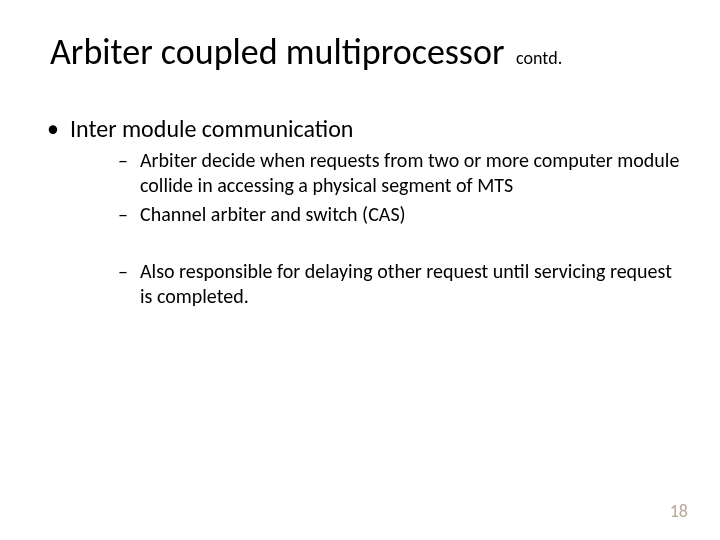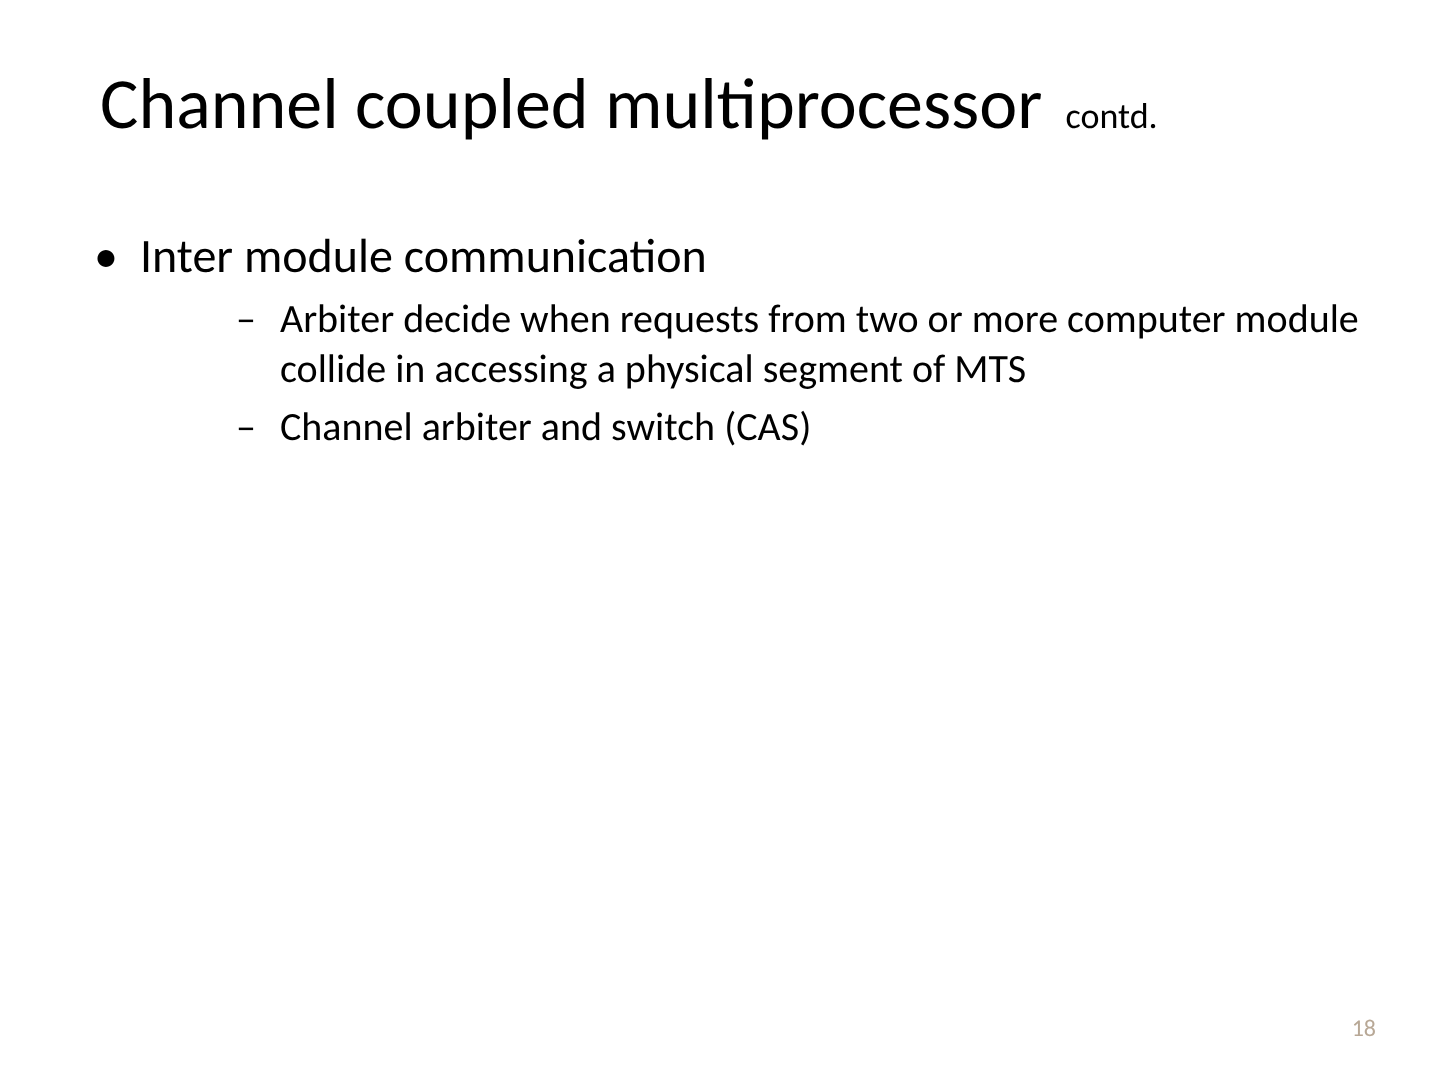--- a/index.html
+++ b/index.html
@@ -72,44 +72,47 @@
       left: 0px;
       font-size: 20px;
     }
     .gap {
       height: 28px;
     }
     .page-number {
       position: absolute;
       bottom: 18px;
       right: 32px;
-      font-size: 12px;
+      font-size: 18px;
       color: #b8a896;
     }
   </style>
 </head>
 <body>
 
 <div class="slide">
   <div class="title-area">
-    <span class="title-main">Channel coupled multiprocessor</span>
+    <span class="title-main">Arbiter coupled multiprocessor</span>
     <span class="title-contd">contd.</span>
   </div>
 
   <div class="content">
     <ul style="list-style:none;">
       <li class="bullet-l1">
         <span>Inter module communication</span>
         <ul class="sublist">
           <li class="bullet-l2">
             <span>Arbiter decide when requests from two or more computer module collide in accessing a physical segment of MTS</span>
           </li>
           <li class="bullet-l2">
             <span>Channel arbiter and switch (CAS)</span>
           </li>
           <li class="gap" style="padding:0;"></li>
+          <li class="bullet-l2">
+            <span>Also responsible for delaying other request until servicing request is completed.</span>
+          </li>
         </ul>
       </li>
     </ul>
   </div>
 
   <div class="page-number">18</div>
 </div>
 
 </body></html>

